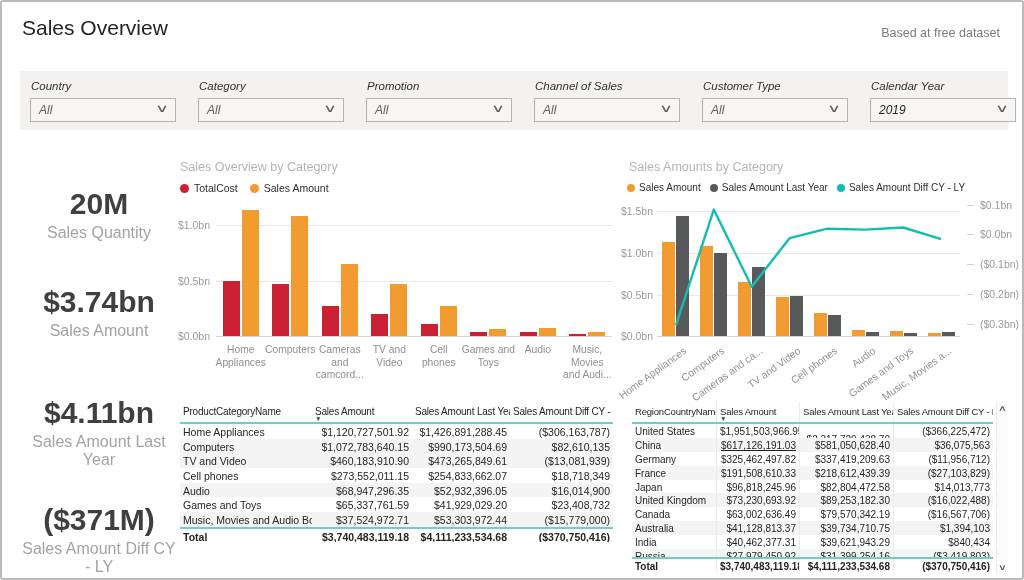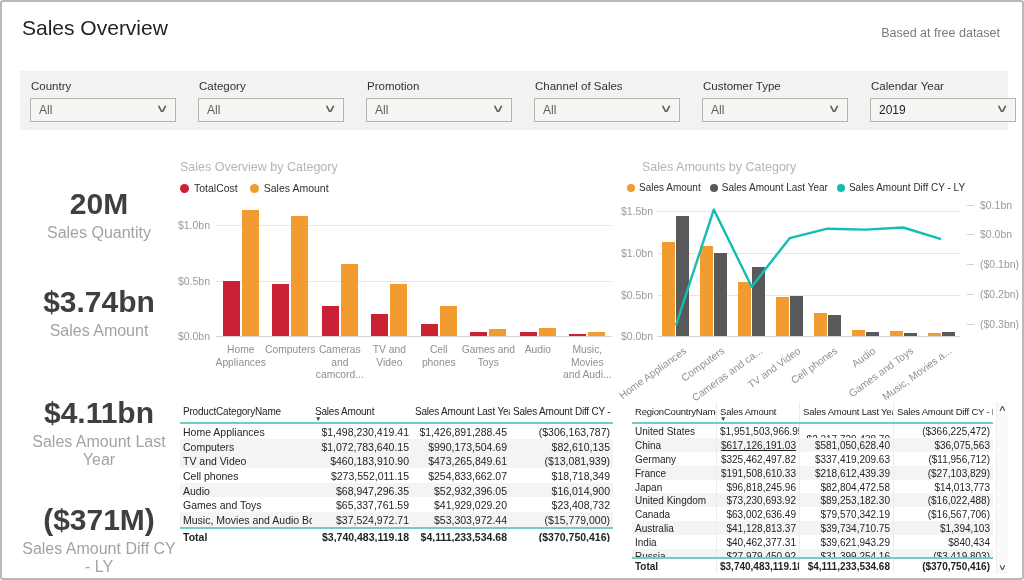--- a/index.html
+++ b/index.html
@@ -1,20 +1,20 @@
 <!DOCTYPE html>
 <html><head>
 <meta charset="utf-8">
 <style>
   html,body{margin:0;padding:0;background:#fff;font-family:"Liberation Sans","DejaVu Sans",sans-serif;}
   .canvas{position:relative;width:1024px;height:580px;box-sizing:border-box;border:2px solid #b9b9b9;border-radius:3px;background:#fff;overflow:hidden;}
   .title{position:absolute;left:20px;top:14px;font-size:21px;color:#252423;}
   .note{position:absolute;right:22px;top:24px;font-size:12.5px;color:#7a7a7a;}
   .filterbar{position:absolute;left:18px;top:69px;width:988px;height:59px;background:#f3f2f1;}
-  .filter{position:absolute;top:0;width:150px;height:52px;}
+  .filter{position:absolute;top:0;width:150px;height:52px;font-style:italic;}
   .flabel{position:absolute;left:1px;top:9px;font-size:11.5px;color:#323130;}
   .fbox{position:absolute;left:0;top:27px;width:146px;height:24px;box-sizing:border-box;background:#f6f5f4;border:1px solid #b6b4b1;}
   .fval{position:absolute;left:8px;top:4px;font-size:12px;color:#605e5c;}
   .fval.dark{color:#252423;}
   .chev{position:absolute;right:9px;top:3px;font-size:11px;color:#605e5c;transform:scaleX(1.7);}
   .kpi{position:absolute;left:0;width:158px;text-align:center;}
   .kpival{font-size:30px;line-height:32px;font-weight:600;color:#3f3f3f;}
   .kpilab{margin-top:4px;font-size:16px;color:#a3a3a3;}
   .chart{position:absolute;}
   .ctitle{position:absolute;left:0;top:8px;font-size:12.5px;color:#b7b4b1;white-space:nowrap;}
@@ -169,21 +169,21 @@
         <div class="xlab" style="left: 294.8px; top: 142px; width: 54px;">Audio</div>
         <div class="bar" style="left: 353.3px; width: 17px; height: 1.8px; background: rgb(202, 33, 52);"></div>
         <div class="bar" style="left: 372.3px; width: 17px; height: 4.3px; background: rgb(241, 155, 49);"></div>
         <div class="xlab" style="left: 344.3px; top: 142px; width: 54px;">Music,
 Movies
 and Audi...</div>
       </div>
   </div>
 
   <div class="chart" id="chart2" style="left:622px;top:150px;width:402px;height:248px;">
-    <div class="ctitle" style="left:18px;">Sales Amounts by Category</div>
+    <div class="ctitle" style="left:5px;">Sales Amounts by Category</div>
     <div class="legend small" id="legend2" style="left:3px;">
         <div class="litem">
           <span class="ldot" style="background: rgb(241, 155, 49);"></span>
           <span class="ltext">Sales Amount</span>
         </div>
         <div class="litem">
           <span class="ldot" style="background: rgb(88, 89, 91);"></span>
           <span class="ltext">Sales Amount Last Year</span>
         </div>
         <div class="litem">
@@ -242,21 +242,21 @@
 
   <div class="tbl" id="table1" style="left:178px;top:400px;width:433px;font-size:10.5px;">
       <div class="hrow" style="height: 22px;">
         <div class="cell hcell" style="width: 132px; font-size: 10px; padding-top: 4px;">ProductCategoryName</div>
         <div class="cell hcell" style="width: 100px; font-size: 10px; padding-top: 4px;">Sales Amount<span class="sorticon">▼</span></div>
         <div class="cell hcell" style="width: 98px; font-size: 10px; padding-top: 4px;">Sales Amount Last Year</div>
         <div class="cell hcell" style="width: 103px; font-size: 10px; padding-top: 4px;">Sales Amount Diff CY - LY</div>
       </div>
       <div class="drow" style="height: 14.7px;">
         <div class="cell" style="width: 132px; padding-top: 2px;">Home Appliances</div>
-        <div class="cell num" style="width: 100px; padding-top: 2px;">$1,498,230,419.41</div>
+        <div class="cell num" style="width: 100px; padding-top: 2px;">$1,120,727,501.92</div>
         <div class="cell num" style="width: 98px; padding-top: 2px;">$1,426,891,288.45</div>
         <div class="cell num" style="width: 103px; padding-top: 2px;">($306,163,787)</div>
       </div>
       <div class="drow stripe" style="height: 14.7px;">
         <div class="cell" style="width: 132px; padding-top: 2px;">Computers</div>
         <div class="cell num" style="width: 100px; padding-top: 2px;">$1,072,783,640.15</div>
         <div class="cell num" style="width: 98px; padding-top: 2px;">$990,173,504.69</div>
         <div class="cell num" style="width: 103px; padding-top: 2px;">$82,610,135</div>
       </div>
       <div class="drow stripe" style="height: 14.7px;">

